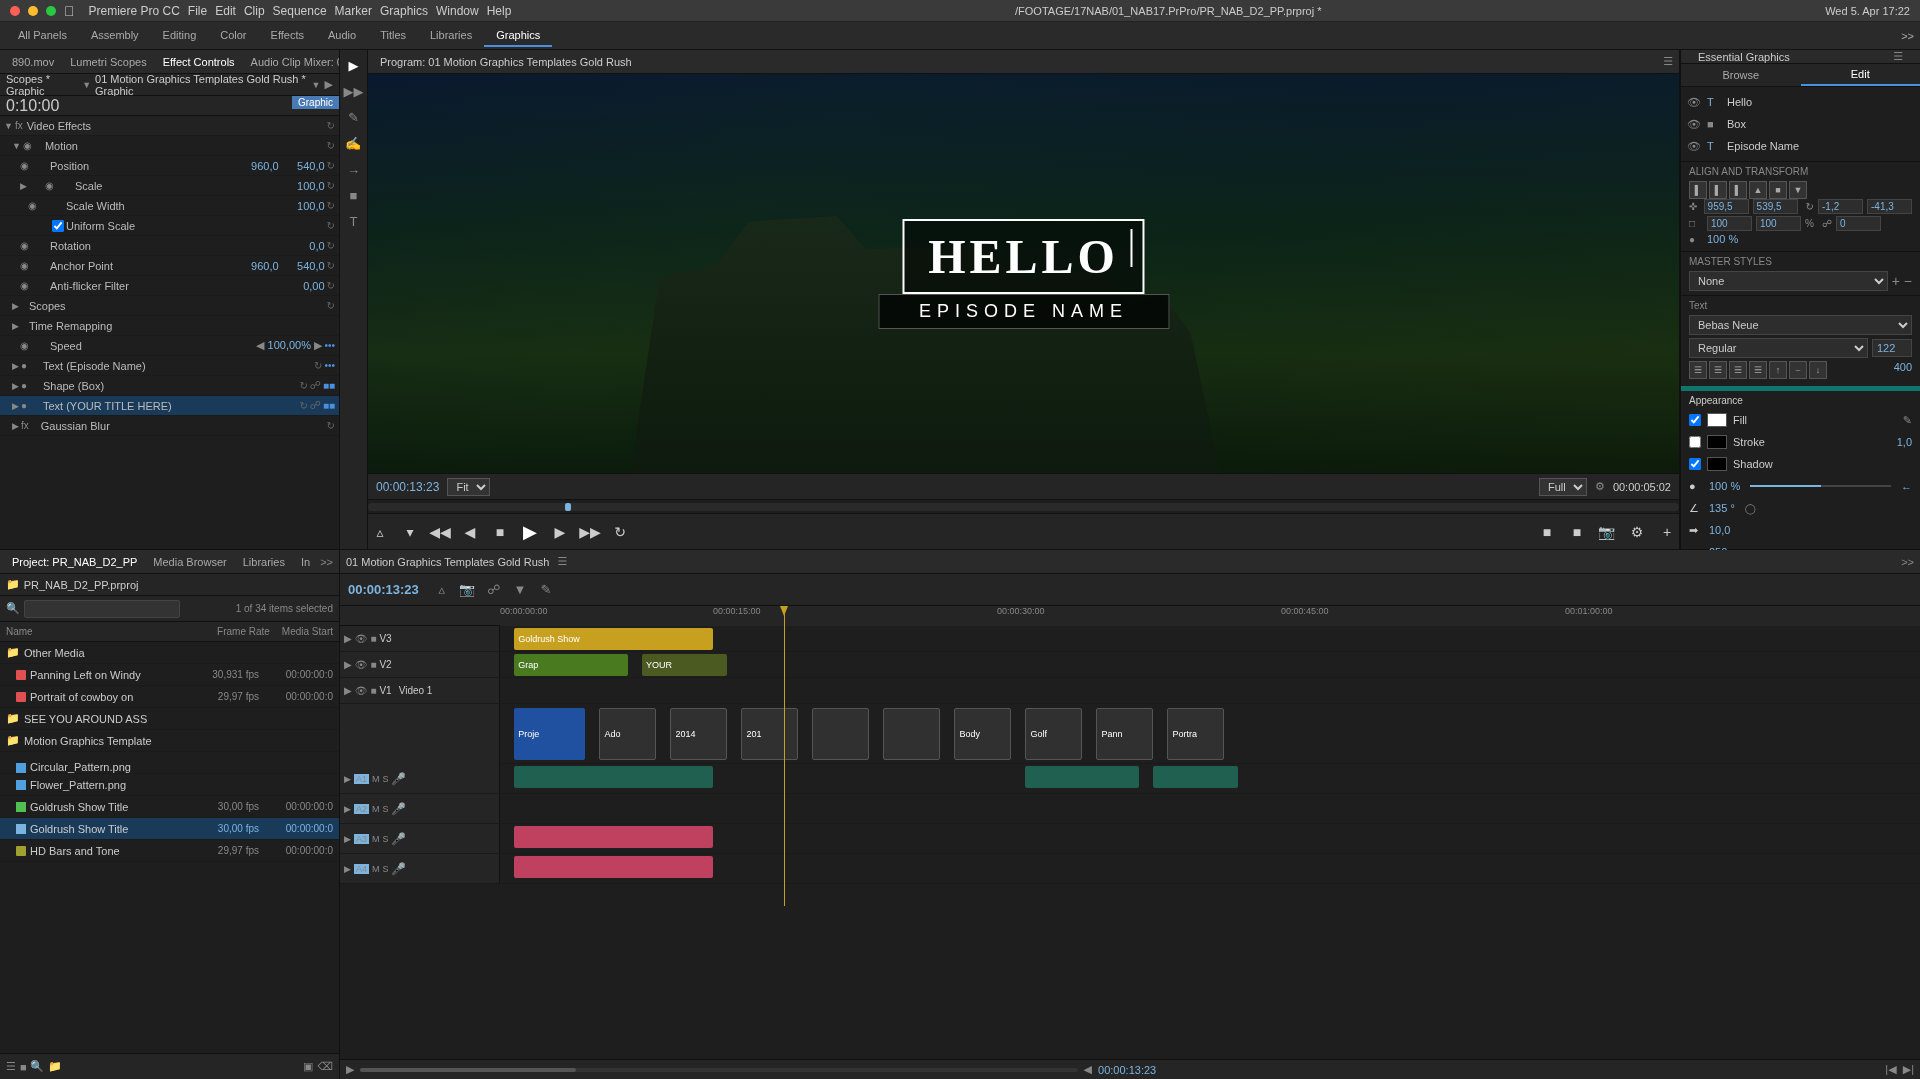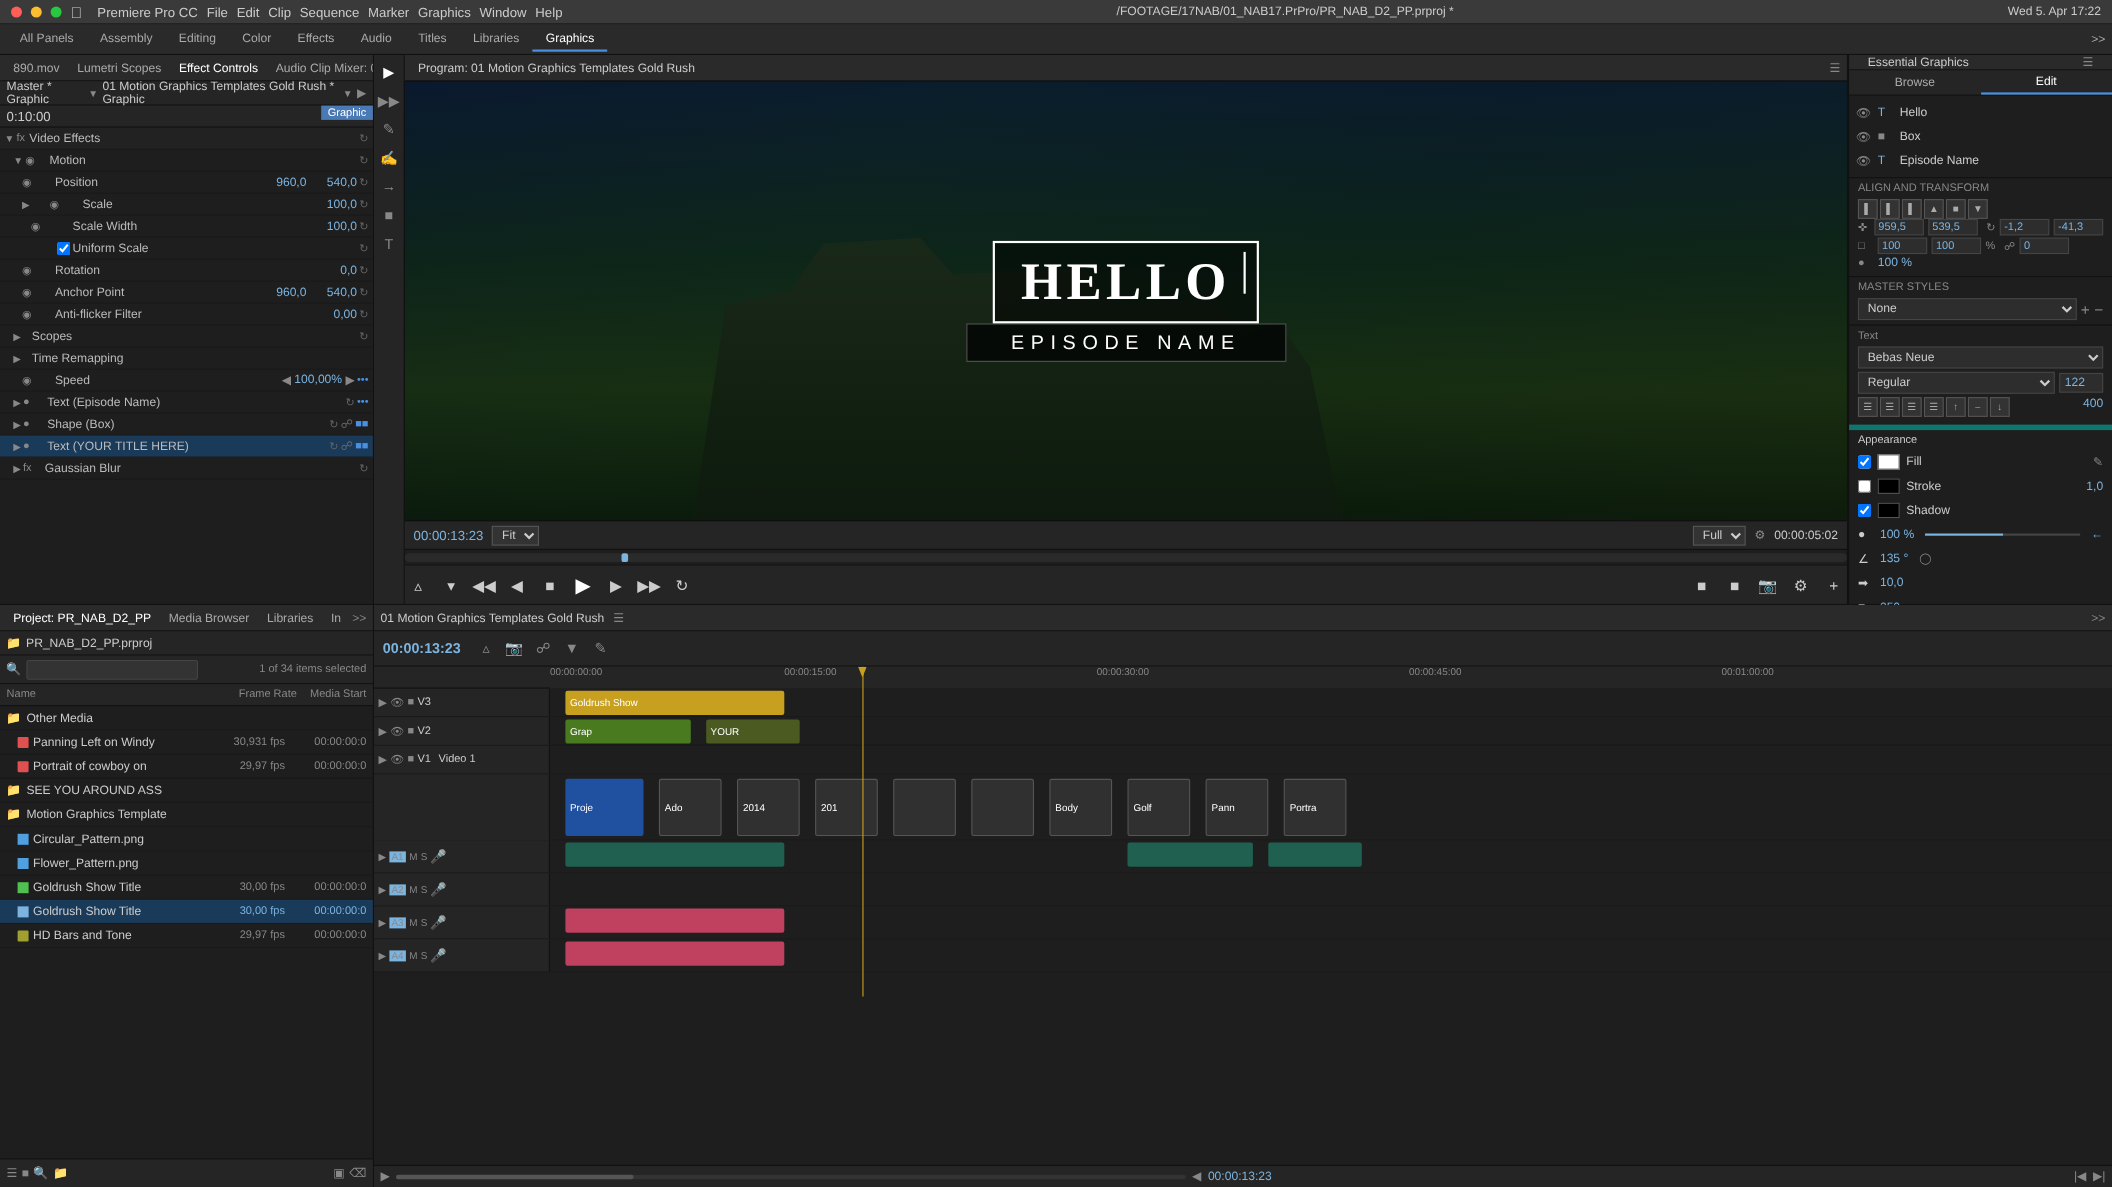--- a/index.html
+++ b/index.html
@@ -101,21 +101,21 @@
     
     .ec-ruler {
       background: #252525;
       height: 20px;
       display: flex;
       align-items: center;
       padding: 0 6px;
       border-bottom: 1px solid #111;
       position: relative;
     }
-    .ec-ruler .timecode { font-size: 12px; color: #ccc; }
+    .ec-ruler .timecode { font-size: 16px; color: #ccc; }
 
     
     .effects-area {
       flex: 1;
       overflow-y: auto;
       background: #1e1e1e;
     }
     .effect-row {
       display: flex;
       align-items: center;
@@ -695,21 +695,21 @@
 
           <div class="panel-tabs">
             <span class="panel-tab">890.mov</span>
             <span class="panel-tab">Lumetri Scopes</span>
             <span class="panel-tab active">Effect Controls</span>
             <span class="panel-tab">Audio Clip Mixer: 01 Motion Graphics Templates Gold Rush</span>
 
           </div>
 
           <div class="source-header">
-            <span>Master * Graphic</span>
+            <span>Scopes * Graphic</span>
             <span class="dropdown-arrow">▼</span>
             <span>01 Motion Graphics Templates Gold Rush * Graphic</span>
             <span class="dropdown-arrow">▼</span>
             <span style="margin-left:auto; color:#888;">▶</span>
           </div>
 
           <div class="ec-ruler">
             <span class="timecode">0:10:00</span>
             <span style="position:absolute;right:0;top:0;">
               <span style="background:#4a7ab5;color:#fff;font-size:10px;padding:1px 6px;">Graphic</span>
@@ -1117,21 +1117,21 @@
             <div class="project-item">
               <span class="project-folder-icon">📁</span>
               <span class="project-item-name">SEE YOU AROUND ASS</span>
             </div>
 
             <div class="project-item">
               <span class="project-folder-icon">📁</span>
               <span class="project-item-name">Motion Graphics Template</span>
             </div>
 
-            <div class="project-item" style="padding-left:16px;">
+            <div class="project-item" style="padding-left:16px;align-items:flex-end;">
               <div class="project-img-icon"></div>
               <span class="project-item-name">Circular_Pattern.png</span>
             </div>
 
             <div class="project-item" style="padding-left:16px;">
               <div class="project-img-icon"></div>
               <span class="project-item-name">Flower_Pattern.png</span>
             </div>
 
             <div class="project-item" style="padding-left:16px;">

